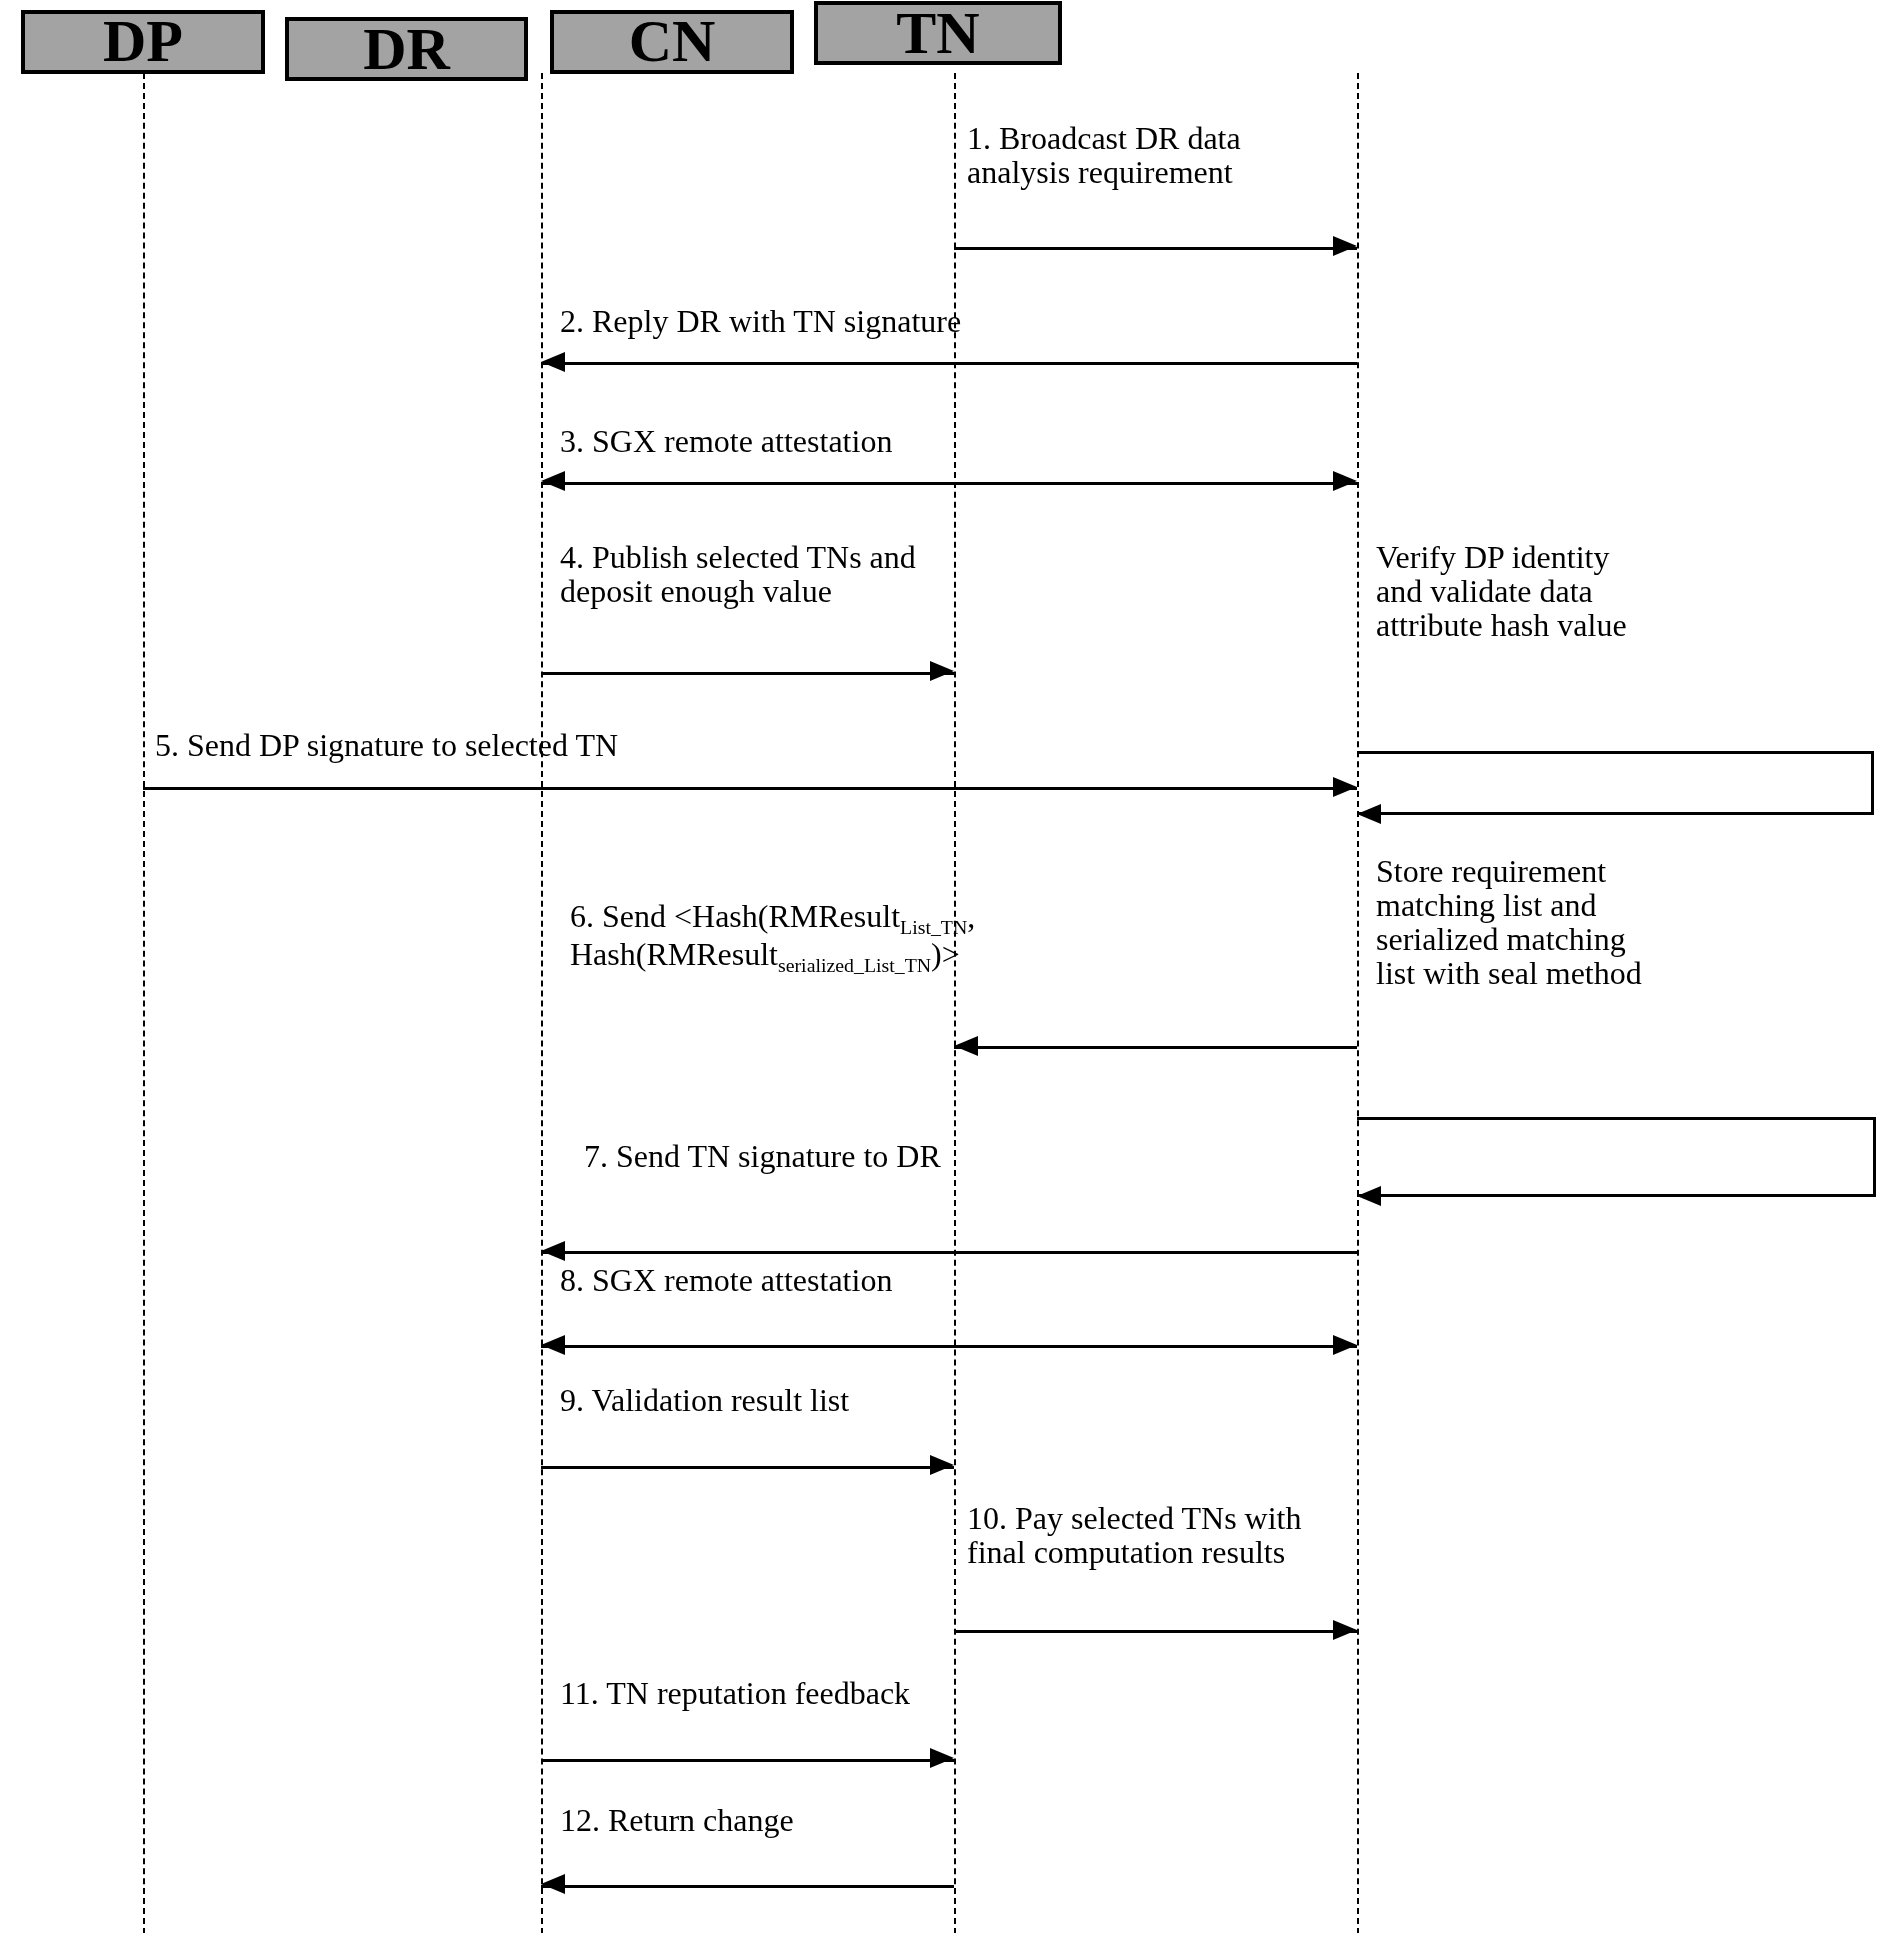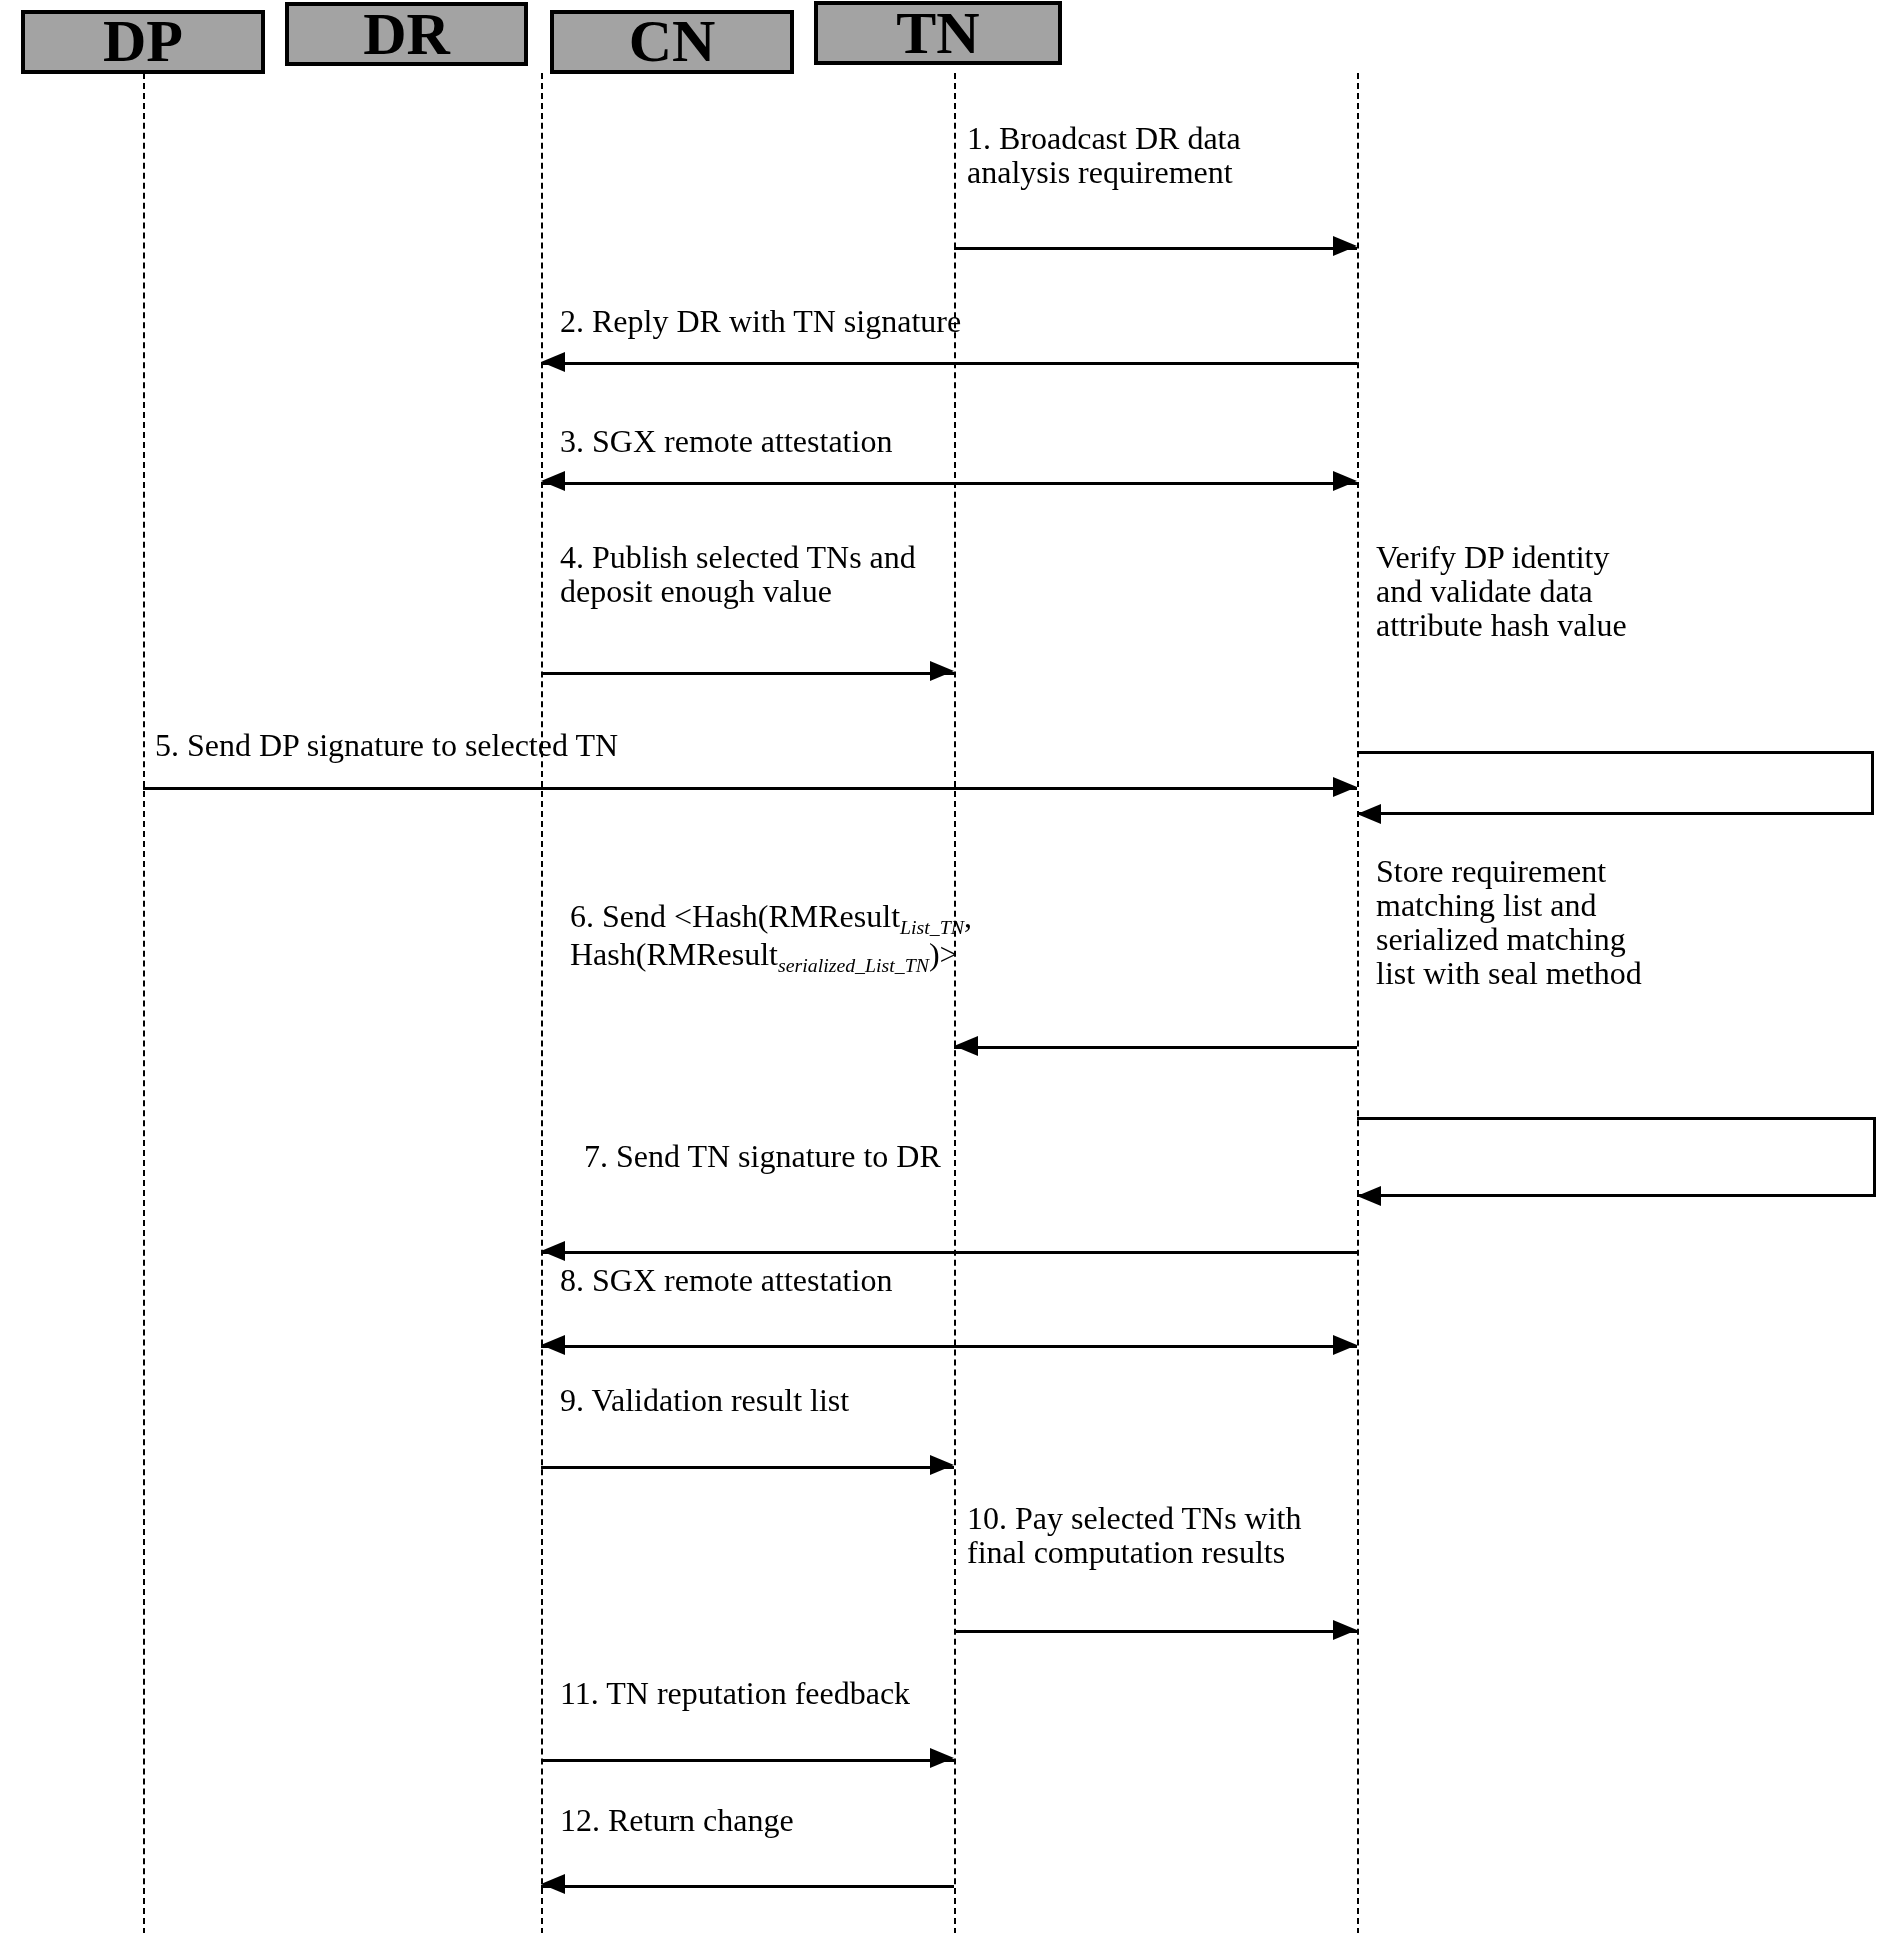--- a/index.html
+++ b/index.html
@@ -60,40 +60,39 @@
     font-size: 32px;
     line-height: 1.06;
     font-family: "Liberation Serif", serif;
     white-space: pre-line;
     color: #000;
   }
   .label .ital {
     margin-top: 32px;
   }
   .label .sub {
-    font-style: italic;
     font-size: 0.62em;
     vertical-align: sub;
   }
   .selfbox {
     position: absolute;
     border: 3.3px solid #000;
     border-left: none;
     box-sizing: border-box;
   }
 </style>
 </head>
 <body>
 
 <div id="canvas">
 
   <div class="lifeline-head" style="left:21px; top:9.8px; width:244px; height:64px;">
     <span>DP</span>
   </div>
-  <div class="lifeline-head" style="left:285px; top:2px; width:243px; height:64px;">
+  <div class="lifeline-head" style="left:285px; top:17px; width:243px; height:64px;">
     <span>DR</span>
   </div>
   <div class="lifeline-head" style="left:550px; top:9.8px; width:244px; height:64px;">
     <span>CN</span>
   </div>
   <div class="lifeline-head" style="left:814px; top:1px; width:248px; height:64px;">
     <span>TN</span>
   </div>
 
   <div class="lifeline" style="left:143px; top:73px; height:1861px;"></div>

